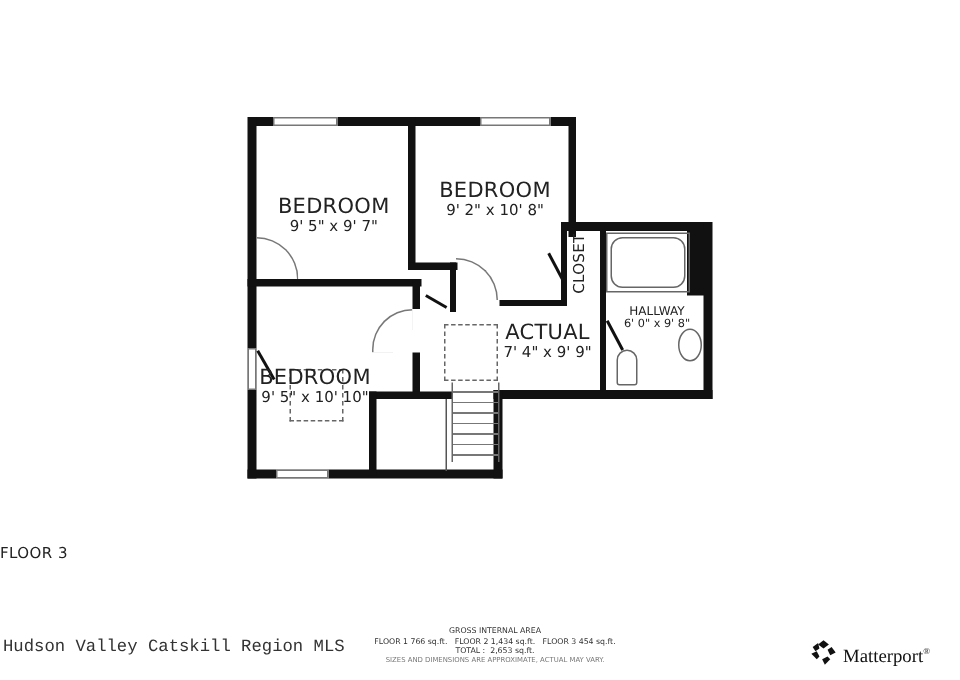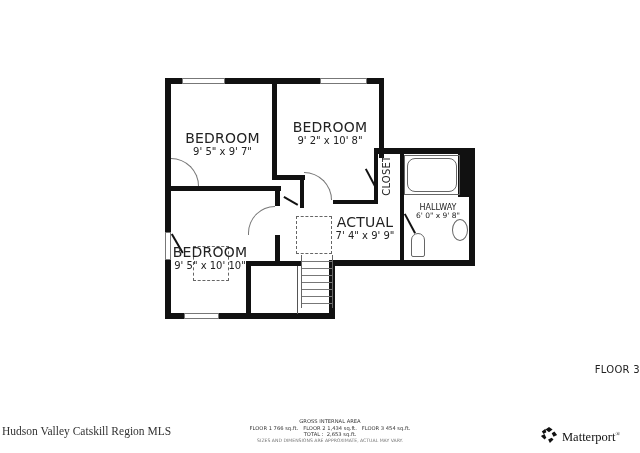--- a/index.html
+++ b/index.html
@@ -8,26 +8,26 @@
   .wall{position:absolute;background:#111;}
   .thin{position:absolute;background:#555;}
   .win{position:absolute;background:#fff;border:1px solid #777;box-sizing:border-box;}
   .label{position:absolute;text-align:center;color:#222;line-height:1.15;white-space:nowrap;}
   .room-name{font-size:14px;letter-spacing:0.2px;}
   .room-dim{font-size:10px;}
   .small-name{font-size:8px;}
   .small-dim{font-size:7.5px;}
   .door{position:absolute;border:1px solid #777;box-sizing:border-box;}
   .dashbox{position:absolute;border:1px dashed #666;box-sizing:border-box;}
-  .floor-title{position:absolute;left:0;width:640px;top:364px;text-align:right;font-size:10px;color:#222;letter-spacing:0.3px;}
+  .floor-title{position:absolute;left:0;width:640px;top:364px;text-align:left;font-size:10px;color:#222;letter-spacing:0.3px;}
   .area{position:absolute;left:220px;width:220px;top:418px;text-align:center;color:#333;}
   .area .h{font-size:5.2px;line-height:6.5px;}
   .area .r{font-size:5.2px;line-height:6.5px;}
   .area .n{font-size:4.6px;line-height:6.5px;color:#777;}
-  .mls{position:absolute;left:2px;top:425px;font-size:11.5px;color:#333;font-family:Liberation Serif, serif;}
+  .mls{position:absolute;left:2px;top:425px;font-size:11.5px;color:#333;font-family:Liberation Mono, monospace;}
   .brand{position:absolute;left:540px;top:426px;display:flex;align-items:center;gap:4px;}
   .brand-name{font-family:"Liberation Serif",serif;font-size:12.5px;color:#111;}
   .stairs{position:absolute;left:301px;top:255px;width:30px;height:53px;border-left:1px solid #666;border-right:1px solid #666;
           background:repeating-linear-gradient(to bottom,transparent 0,transparent 6px,#777 6px,#777 7px);}
   .tub{position:absolute;left:407px;top:158px;width:50px;height:34px;border:1px solid #666;border-radius:8px;box-sizing:border-box;background:#fff;}
   .tub-outer{position:absolute;left:404px;top:155px;width:56px;height:40px;border:1px solid #666;box-sizing:border-box;}
   .sink{position:absolute;left:452px;top:219px;width:16px;height:22px;border:1px solid #666;border-radius:50%;box-sizing:border-box;}
   .toilet{position:absolute;left:411px;top:233px;width:14px;height:24px;border:1px solid #666;border-radius:7px 7px 2px 2px;box-sizing:border-box;}
 </style>
 </head>

